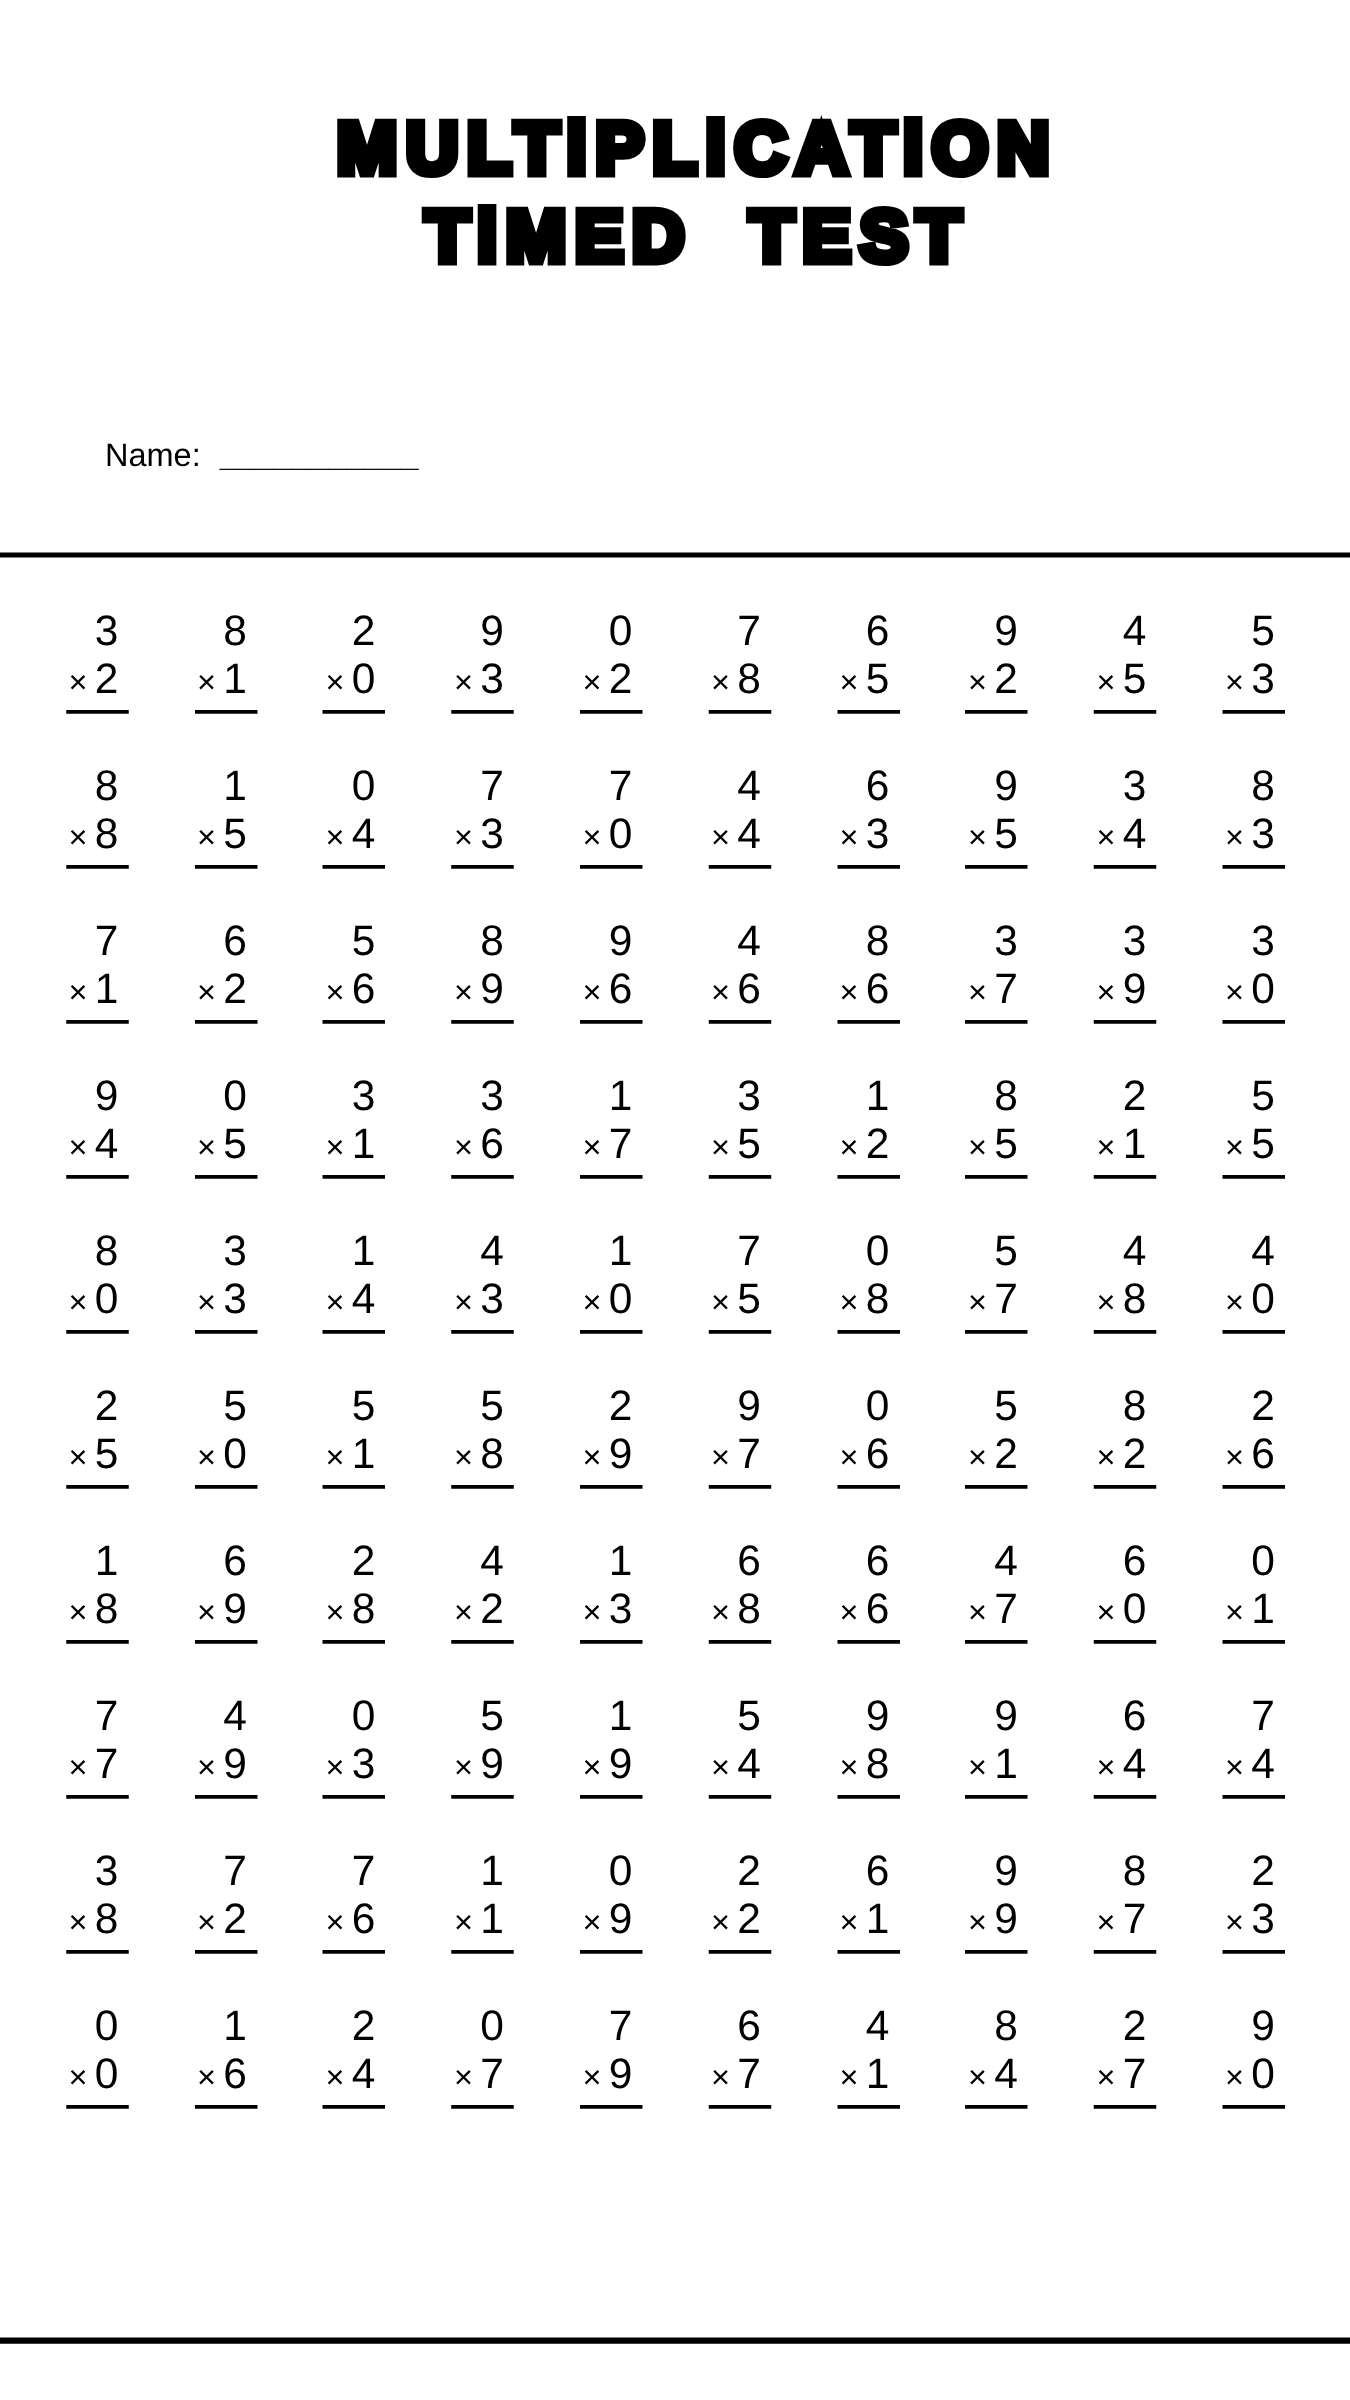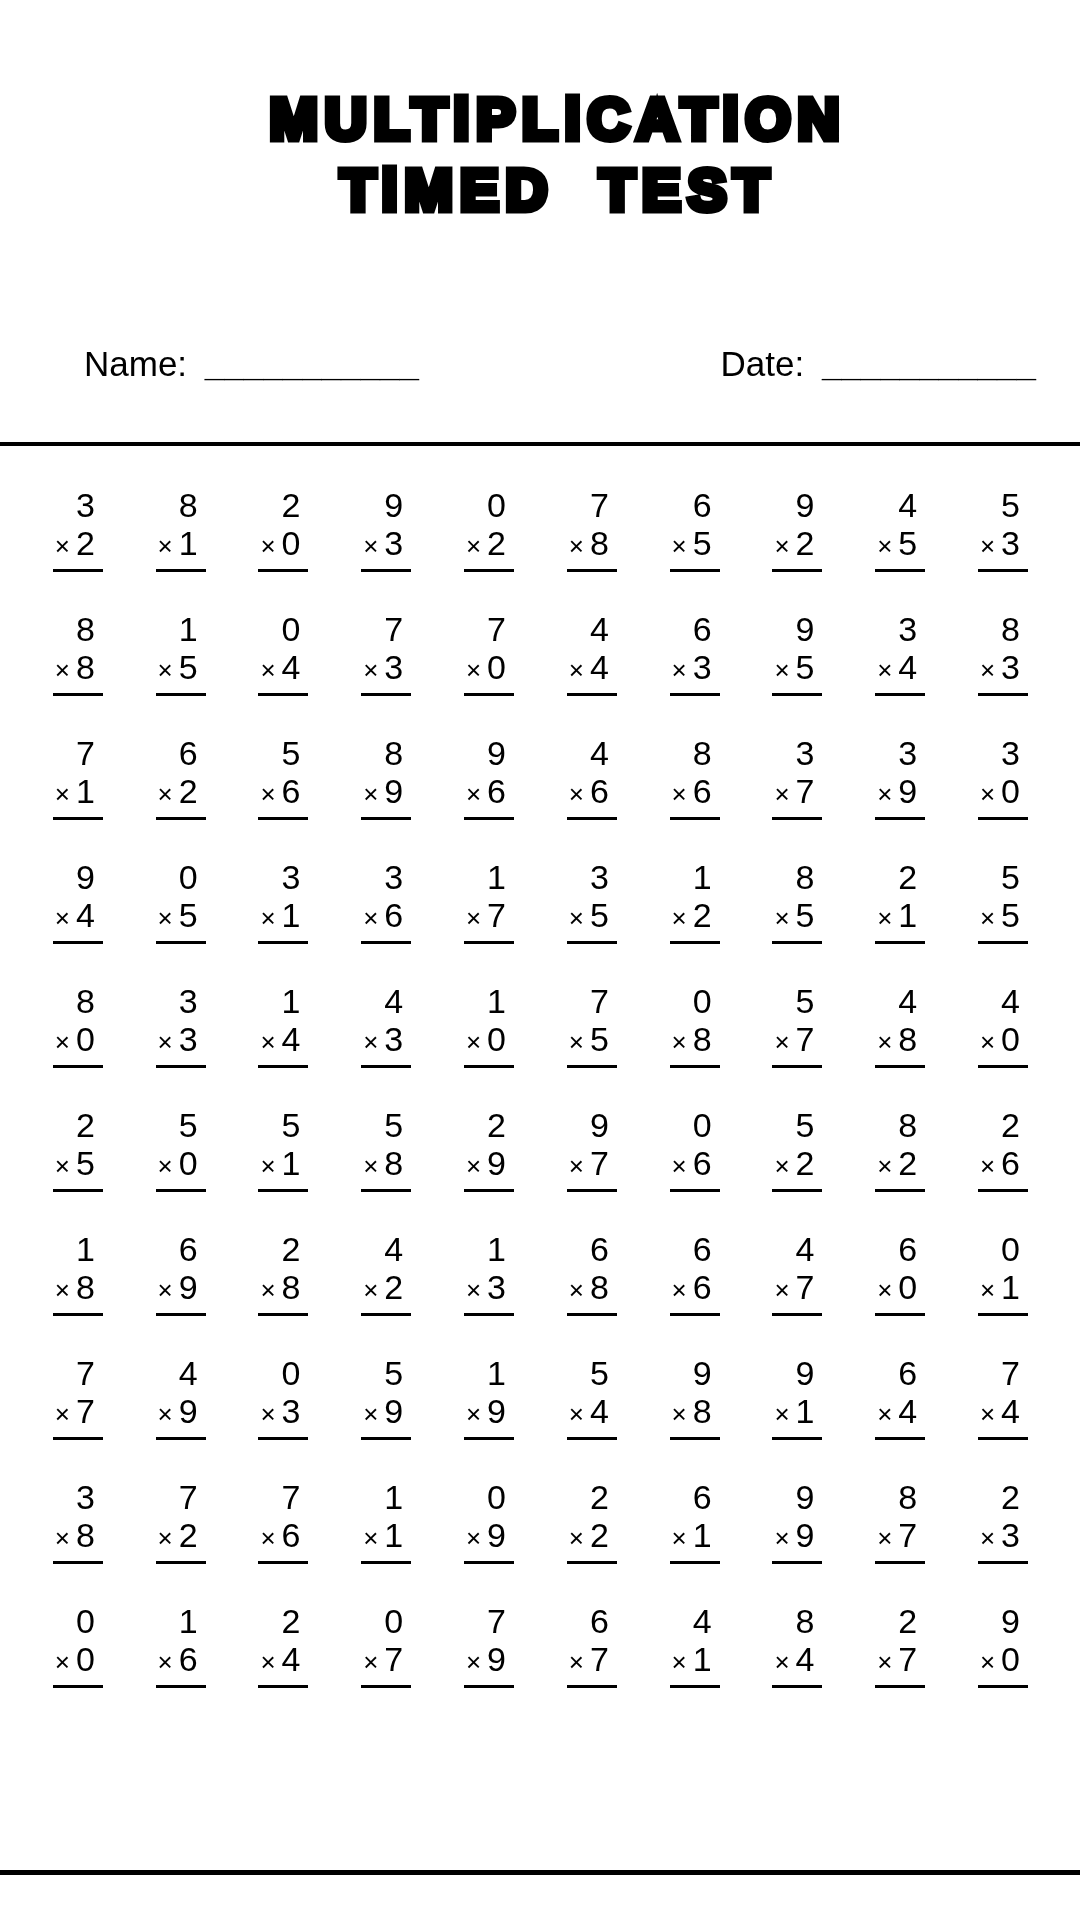--- a/index.html
+++ b/index.html
@@ -26,21 +26,21 @@
     color: #000;
     padding-left: 36px;
   }
 
   
   .fields-row {
     display: flex;
     justify-content: space-between;
     padding: 0 44px 0 84px;
     margin-top: 118px;
-    font-size: 35px;
+    font-size: 26px;
     line-height: 40px;
   }
   .field { white-space: nowrap; }
   .blank { letter-spacing: 0px; margin-left: 8px; font-weight: bold; }
 
   
   .rule { border: none; border-top: 4px solid #000; width: 100%; }
   .top-rule { margin-top: 58px; }
   .bottom-rule { position: absolute; left: 0; top: 1786px; border-top-width: 5px; }
 
@@ -79,24 +79,20 @@
   <h1 class="title">
     <span>MULTiPLiCATiON</span><br>
     <span>TiMED TEST</span>
   </h1>
 
   <div class="fields-row">
     <div class="field">
       <span>Name:</span>
       <span class="blank">___________</span>
     </div>
-    <div class="field">
-      <span>Date:</span>
-      <span class="blank">___________</span>
-    </div>
   </div>
 
   <hr class="rule top-rule">
 
   <div class="grid">
   <div class="problem">
     <div class="top">3</div>
     <div class="bottom">
       <span class="times">×</span>
       <span class="mult">2</span>

